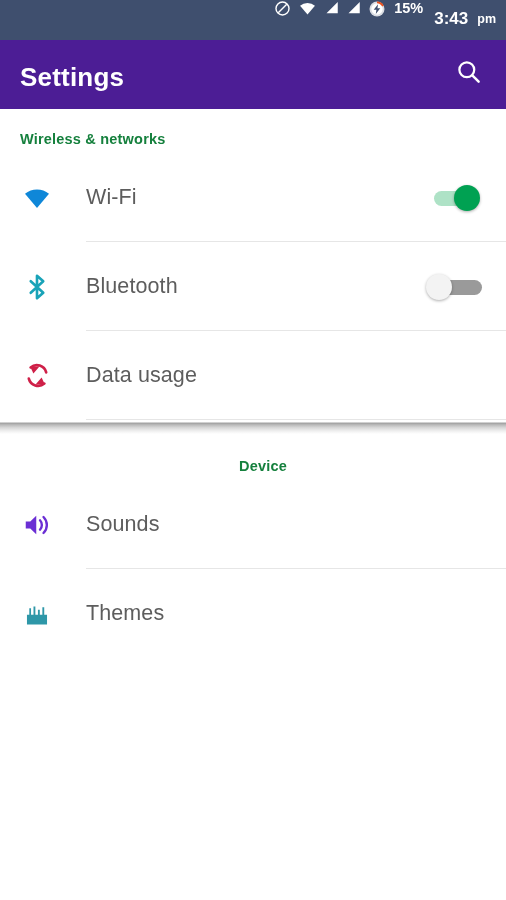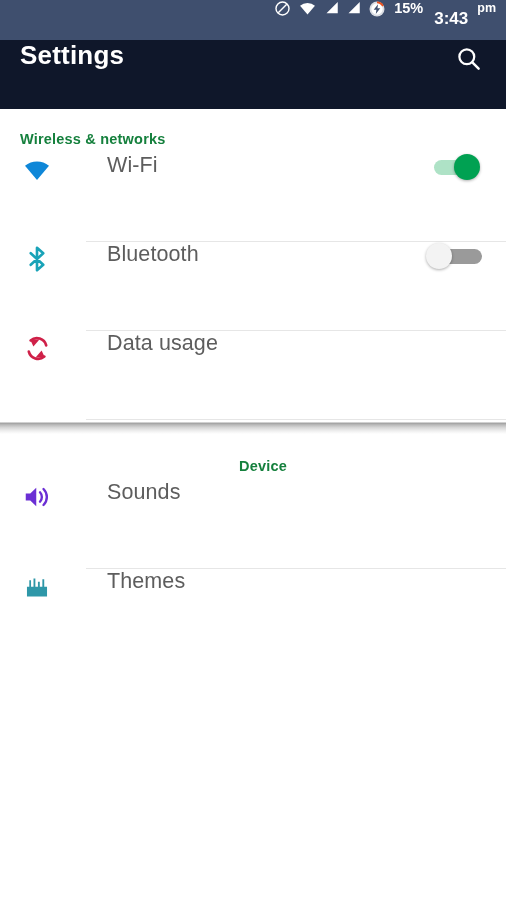--- a/index.html
+++ b/index.html
@@ -13,48 +13,48 @@
 
   
   .statusbar{
     height:40px; background:#3f4f6e;
     display:flex; align-items:flex-start; justify-content:flex-end;
     padding:0 10px 0 0; gap:7px;
   }
   .sb-icon{ display:flex; align-items:center; justify-content:center; }
   .sb-pct{ color:#ffffff; font-size:14.5px; font-weight:bold; margin-left:1px; }
   .sb-time{ color:#ffffff; font-size:17px; font-weight:bold; margin-left:4px;margin-top:9px; }
-  .sb-ampm{ color:#ffffff; font-size:12.5px; font-weight:bold; margin-left:2px; position:relative; top:1px;}
+  .sb-ampm{ color:#ffffff; font-size:12.5px; font-weight:bold; margin-left:2px; position:relative; top:12px;}
 
   
   .toolbar{
-    height:69px; background:#0f172a;
-    display:flex; align-items:flex-start; justify-content:space-between;
+    height:69px; background:#4c1d95;
+    display:flex; align-items:flex-end; justify-content:space-between;
     padding:0 18px 16px 20px;
     position:relative;
   }
   .toolbar-title{
     color:#ffffff; font-size:26px; font-weight:bold; letter-spacing:.2px;
   }
   .toolbar-actions{ display:flex; align-items:center; }
   .search-btn{ width:40px; height:40px; display:flex; align-items:center; justify-content:center; cursor:pointer; }
 
   
   .content{ background:#ffffff; }
   .section-header{
     color:#15803d; font-size:14.5px; font-weight:bold;
     padding:22px 0 6px 20px; letter-spacing:.2px;
   }
   .sec-device .section-header{ padding-top:24px;text-align:center; }
 
   .row{
     height:89px;
-    display:flex; align-items:flex-start;
+    display:flex; align-items:center;
     position:relative; cursor:pointer;
-    padding-left:20px; padding-right:26px;gap:21px;
+    padding-left:20px; padding-right:26px;
   }
   .row .ico{
     width:34px; min-width:34px; height:34px;
     display:flex; align-items:center; justify-content:center;
     margin-right:32px;
   }
   .row .label{
     flex:1; color:#5d5d5d; font-size:21.5px; letter-spacing:.1px;
   }
   .row .divider{

